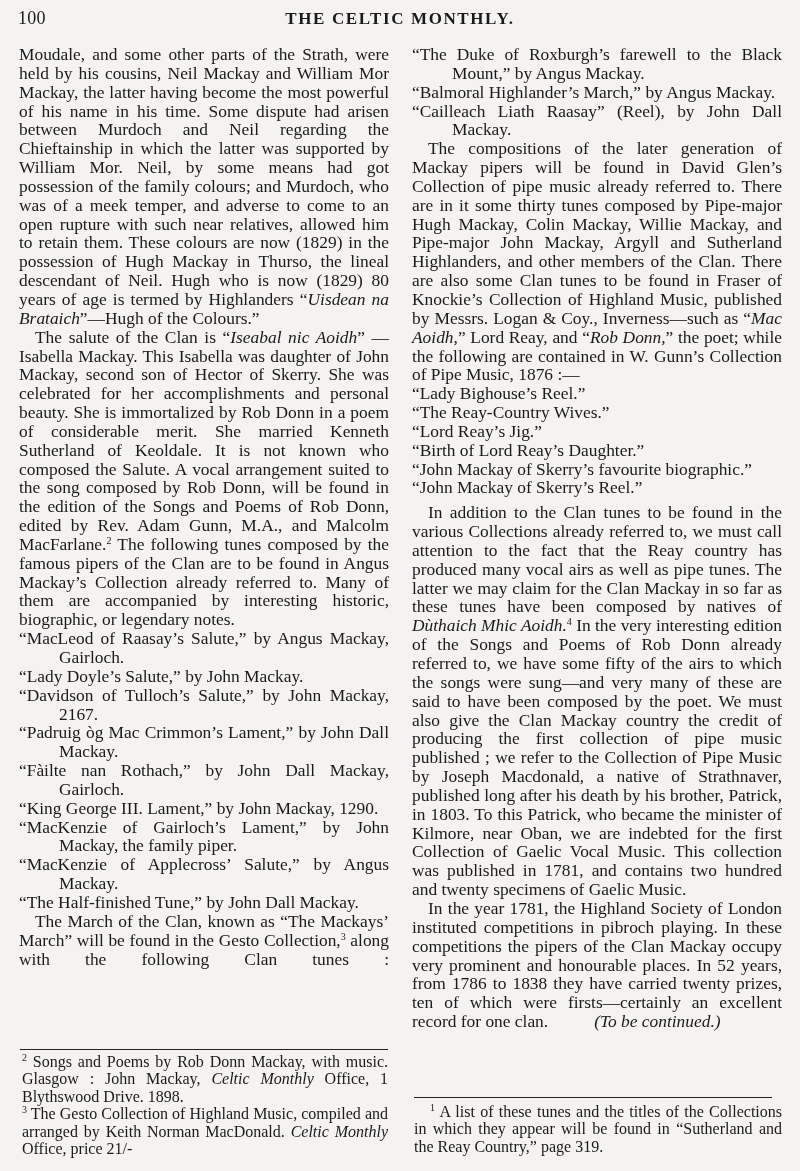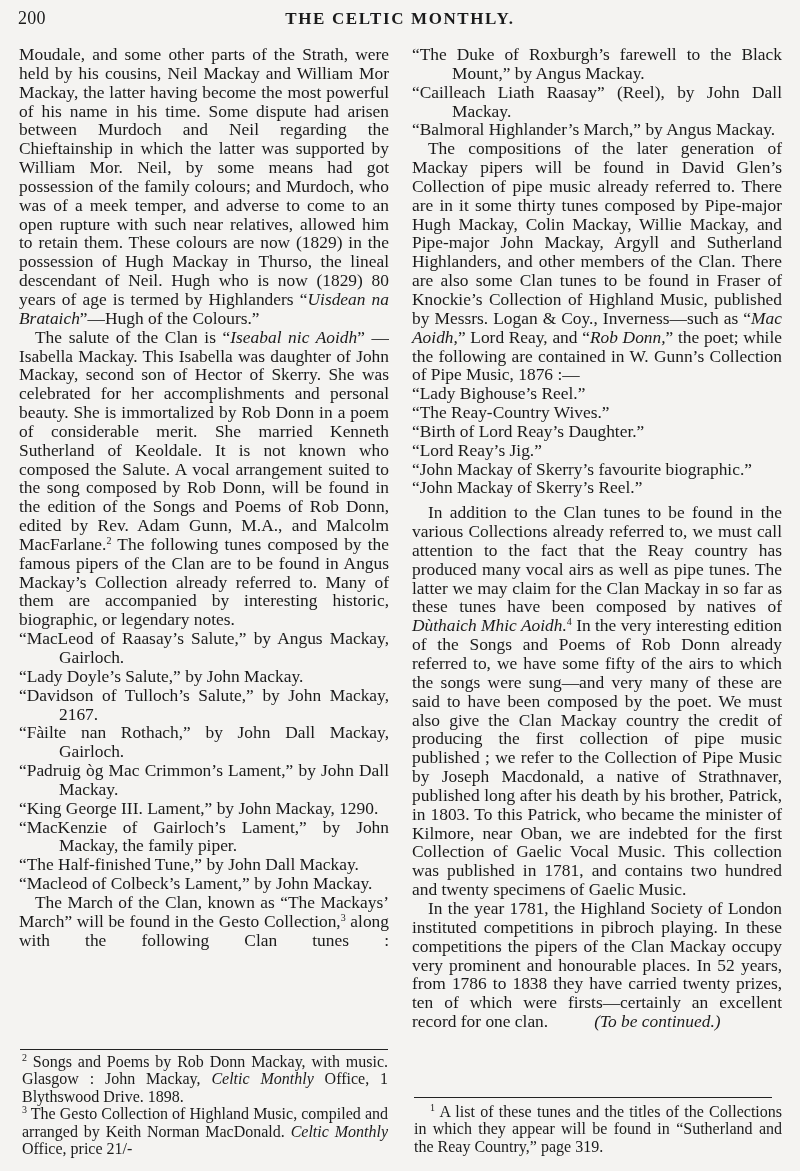--- a/index.html
+++ b/index.html
@@ -46,61 +46,61 @@
   .fn-right p { text-indent: 16px; }
   .continued { margin-left: 46px; font-style: italic; }
   .left-last { text-align-last: justify; }
 </style>
 </head>
 <body>
 
 <div class="page">
 
   <div class="running-head">
-    <span class="page-number">200</span>
+    <span class="page-number">100</span>
     <div class="journal-title">THE CELTIC MONTHLY.</div>
   </div>
 
   <div class="col col-left">
     <p><span>Moudale, and some other parts of the Strath, were held by his cousins, Neil Mackay and William Mor Mackay, the latter having become the most powerful of his name in his time. Some dispute had arisen between Murdoch and Neil regarding the Chieftainship in which the latter was supported by William Mor. Neil, by some means had got possession of the family colours; and Murdoch, who was of a meek temper, and adverse to come to an open rupture with such near relatives, allowed him to retain them. These colours are now (1829) in the possession of Hugh Mackay in Thurso, the lineal descendant of Neil. Hugh who is now (1829) 80 years of age is termed by Highlanders</span>
       <span>“</span><em>Uisdean na Brataich</em><span>”—Hugh of the Colours.”</span></p>
 
     <p class="indent"><span>The salute of the Clan is “</span><em>Iseabal nic Aoidh</em><span>” —Isabella Mackay. This Isabella was daughter of John Mackay, second son of Hector of Skerry. She was celebrated for her accomplishments and personal beauty. She is immortalized by Rob Donn in a poem of considerable merit. She married Kenneth Sutherland of Keoldale. It is not known who composed the Salute. A vocal arrangement suited to the song composed by Rob Donn, will be found in the edition of the Songs and Poems of Rob Donn, edited by Rev. Adam Gunn, M.A., and Malcolm MacFarlane.</span><sup>2</sup><span> The following tunes composed by the famous pipers of the Clan are to be found in Angus Mackay’s Collection already referred to. Many of them are accompanied by interesting historic, biographic, or legendary notes.</span></p>
 
     <p class="tune">“MacLeod of Raasay’s Salute,” by Angus Mackay, Gairloch.</p>
     <p class="tune short">“Lady Doyle’s Salute,” by John Mackay.</p>
     <p class="tune">“Davidson of Tulloch’s Salute,” by John Mackay, 2167.</p>
+    <p class="tune">“Padruig òg Mac Crimmon’s Lament,” by John Dall Mackay.</p>
     <p class="tune">“Fàilte nan Rothach,” by John Dall Mackay, Gairloch.</p>
-    <p class="tune">“Padruig òg Mac Crimmon’s Lament,” by John Dall Mackay.</p>
     <p class="tune">“King George III. Lament,” by John Mackay, 1290.</p>
     <p class="tune">“MacKenzie of Gairloch’s Lament,” by John Mackay, the family piper.</p>
+    <p class="tune">“MacKenzie of Applecross’ Salute,” by Angus Mackay.</p>
     <p class="tune short">“The Half-finished Tune,” by John Dall Mackay.</p>
-    <p class="tune short">“Macleod of Colbeck’s Lament,” by John Mackay.</p>
 
     <p class="indent left-last"><span>The March of the Clan, known as “The Mackays’ March” will be found in the Gesto Collection,</span><sup>3</sup><span> along with the following Clan tunes :</span></p>
   </div>
 
   <div class="rule" style="left:20px; width:368px; top:1049px;"></div>
 
   <div class="footnotes fn-left">
     <p><sup>2</sup><span> Songs and Poems by Rob Donn Mackay, with music. Glasgow : John Mackay, </span><em>Celtic Monthly</em><span> Office, 1 Blythswood Drive. 1898.</span></p>
     <p><sup>3</sup><span> The Gesto Collection of Highland Music, compiled and arranged by Keith Norman MacDonald. </span><em>Celtic Monthly</em><span> Office, price 21/-</span></p>
   </div>
 
   <div class="col col-right">
     <p class="tune">“The Duke of Roxburgh’s farewell to the Black Mount,” by Angus Mackay.</p>
+    <p class="tune">“Balmoral Highlander’s March,” by Angus Mackay.</p>
     <p class="tune">“Cailleach Liath Raasay” (Reel), by John Dall Mackay.</p>
-    <p class="tune">“Balmoral Highlander’s March,” by Angus Mackay.</p>
 
     <p class="indent"><span>The compositions of the later generation of Mackay pipers will be found in David Glen’s Collection of pipe music already referred to. There are in it some thirty tunes composed by Pipe-major Hugh Mackay, Colin Mackay, Willie Mackay, and Pipe-major John Mackay, Argyll and Sutherland Highlanders, and other members of the Clan. There are also some Clan tunes to be found in Fraser of Knockie’s Collection of Highland Music, published by Messrs. Logan &amp; Coy., Inverness—such as “</span><em>Mac Aoidh,</em><span>” Lord Reay, and “</span><em>Rob Donn,</em><span>” the poet; while the following are contained in W. Gunn’s Collection of Pipe Music, 1876 :—</span></p>
 
     <p class="tune short">“Lady Bighouse’s Reel.”</p>
     <p class="tune short">“The Reay-Country Wives.”</p>
+    <p class="tune short">“Lord Reay’s Jig.”</p>
     <p class="tune short">“Birth of Lord Reay’s Daughter.”</p>
-    <p class="tune short">“Lord Reay’s Jig.”</p>
     <p class="tune short">“John Mackay of Skerry’s favourite biographic.”</p>
     <p class="tune short">“John Mackay of Skerry’s Reel.”</p>
 
     <p class="indent" style="margin-top:6px;"><span>In addition to the Clan tunes to be found in the various Collections already referred to, we must call attention to the fact that the Reay country has produced many vocal airs as well as pipe tunes. The latter we may claim for the Clan Mackay in so far as these tunes have been composed by natives of </span><em>Dùthaich Mhic Aoidh.</em><sup>4</sup><span> In the very interesting edition of the Songs and Poems of Rob Donn already referred to, we have some fifty of the airs to which the songs were sung—and very many of these are said to have been composed by the poet. We must also give the Clan Mackay country the credit of producing the first collection of pipe music published ; we refer to the Collection of Pipe Music by Joseph Macdonald, a native of Strathnaver, published long after his death by his brother, Patrick, in 1803. To this Patrick, who became the minister of Kilmore, near Oban, we are indebted for the first Collection of Gaelic Vocal Music. This collection was published in 1781, and contains two hundred and twenty specimens of Gaelic Music.</span></p>
 
     <p class="indent"><span>In the year 1781, the Highland Society of London instituted competitions in pibroch playing. In these competitions the pipers of the Clan Mackay occupy very prominent and honourable places. In 52 years, from 1786 to 1838 they have carried twenty prizes, ten of which were firsts—certainly an excellent record for one clan.</span><span class="continued">(To be continued.)</span></p>
   </div>
 
   <div class="rule" style="left:414px; width:358px; top:1097px;"></div>
 

